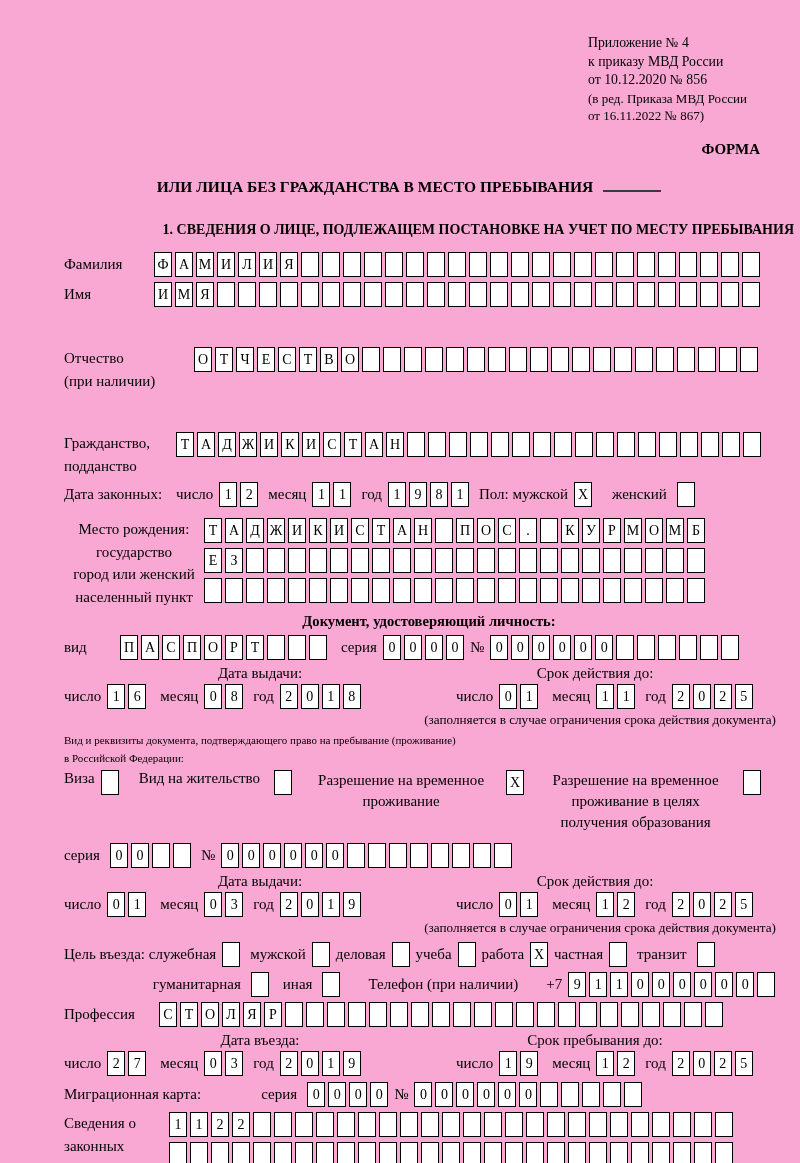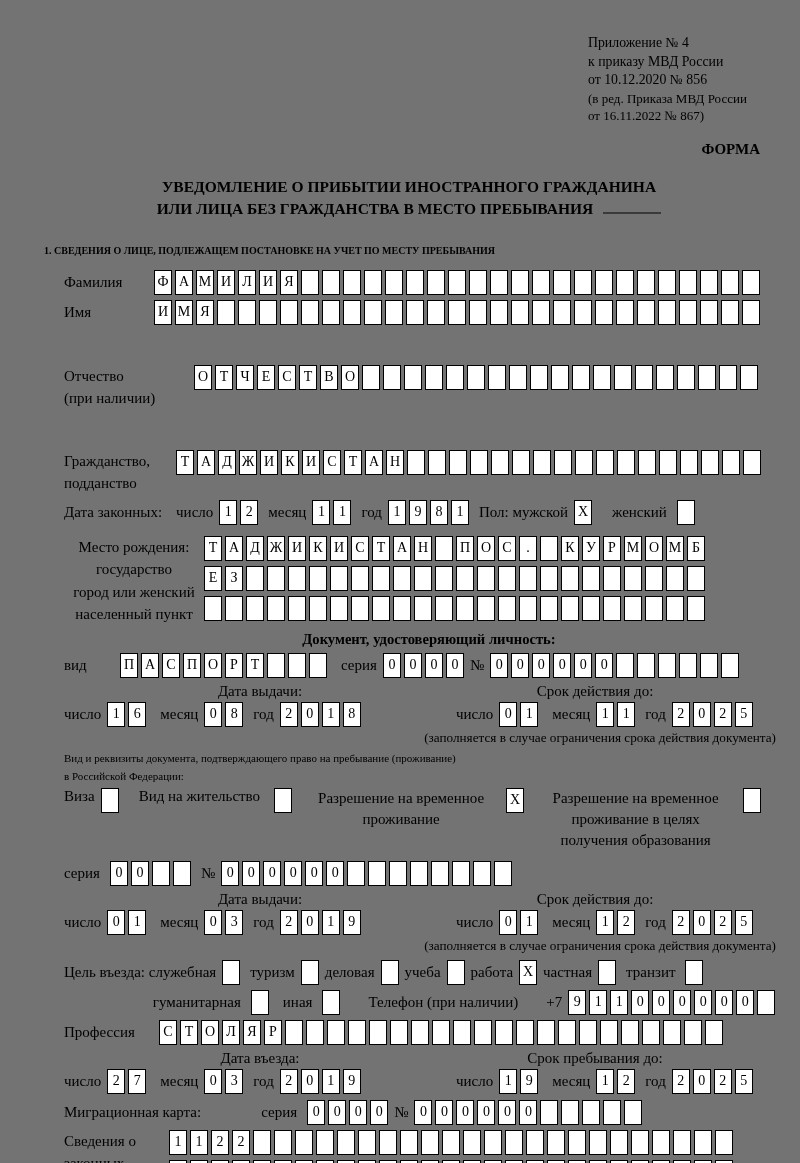--- a/index.html
+++ b/index.html
@@ -1,31 +1,31 @@
 <!DOCTYPE html>
 <html><head>
 <meta charset="utf-8">
 <style>
   html,body{margin:0;padding:0;background:#ffffff;}
   .page{
     position:relative;
     width:800px;height:1163px;
     box-sizing:border-box;
-    background:#737373;
+    background:#f9a8d4;
     color:#000;
     font-family:"Liberation Serif","DejaVu Serif",serif;
     padding:34px 6px 10px 64px;
     overflow:hidden;
   }
   .appendix{width:200px;margin-left:auto;margin-right:6px;font-size:13.8px;line-height:1.35;}
   .appendix .small{font-size:13px;}
   .forma{text-align:right;padding-right:34px;font-weight:bold;font-size:15px;margin-top:16px;}
   .title{ text-align:center;font-weight:bold;font-size:15.5px;line-height:1.45;margin-top:18px;margin-right:40px;}
   .t-underline{display:inline-block;width:58px;border-bottom:2px solid #3a3a3a;margin-left:10px;}
-  .sec-heading{text-align:left;font-weight:bold;font-size:10px;margin-top:24px;margin-bottom:14px;margin-left:-20px;}
+  .sec-heading{text-align:right;font-weight:bold;font-size:14px;margin-top:24px;margin-bottom:14px;margin-left:-20px;}
   .row{display:flex;align-items:center;margin-bottom:5px;}
   .row.top{align-items:flex-start;margin-top:40px;}
   .lbl{font-size:15px;flex:0 0 auto;}
   .lbl2{font-size:15px;line-height:1.5;flex:0 0 auto;}
   .cells{display:inline-flex;gap:3px;flex:0 0 auto;}
   .cell{
     box-sizing:border-box;width:18px;height:25px;border:1.5px solid #000;
     display:inline-flex;align-items:center;justify-content:center;
     font-size:14px;background:#fff;flex:0 0 auto;
   }
@@ -55,21 +55,20 @@
     <div>Приложение № 4</div>
     <div>к приказу МВД России</div>
     <div>от 10.12.2020 № 856</div>
     <div class="small">(в ред. Приказа МВД России</div>
     <div class="small">от 16.11.2022 № 867)</div>
   </div>
 
   <div class="forma">ФОРМА</div>
 
   <div class="title">
-    <div>УВЕДОМЛЕНИЕ О ПРИБЫТИИ ИНОСТРАННОГО ГРАЖДАНИНА</div>
     <div><span>ИЛИ ЛИЦА БЕЗ ГРАЖДАНСТВА В МЕСТО ПРЕБЫВАНИЯ</span><span class="t-underline"></span></div>
   </div>
 
   <div class="sec-heading">1. СВЕДЕНИЯ О ЛИЦЕ, ПОДЛЕЖАЩЕМ ПОСТАНОВКЕ НА УЧЕТ ПО МЕСТУ ПРЕБЫВАНИЯ</div>
 
   <div class="row">
     <span class="lbl w90">Фамилия</span>
     <span class="cells">
         <span class="cell">Ф</span>
         <span class="cell">А</span>
@@ -508,21 +507,21 @@
         </span>
     </span>
   </div>
   <div class="note-right">(заполняется в случае ограничения срока действия документа)</div>
 
   <div class="row" style="margin-top:2px;">
     <span class="lbl mr6">Цель въезда: служебная</span>
     <span class="cells">
         <span class="cell"></span>
       </span>
-    <span class="lbl gap10 mr6">туризм</span>
+    <span class="lbl gap10 mr6">мужской</span>
     <span class="cells">
         <span class="cell"></span>
       </span>
     <span class="lbl gap6 mr6">деловая</span>
     <span class="cells">
         <span class="cell"></span>
       </span>
     <span class="lbl gap6 mr6">учеба</span>
     <span class="cells">
         <span class="cell"></span>

